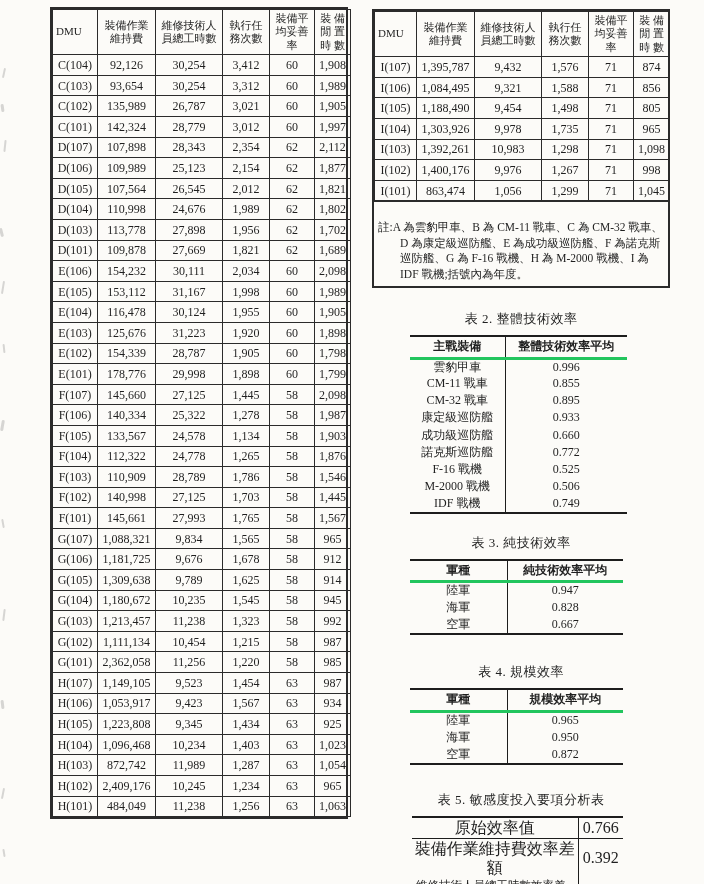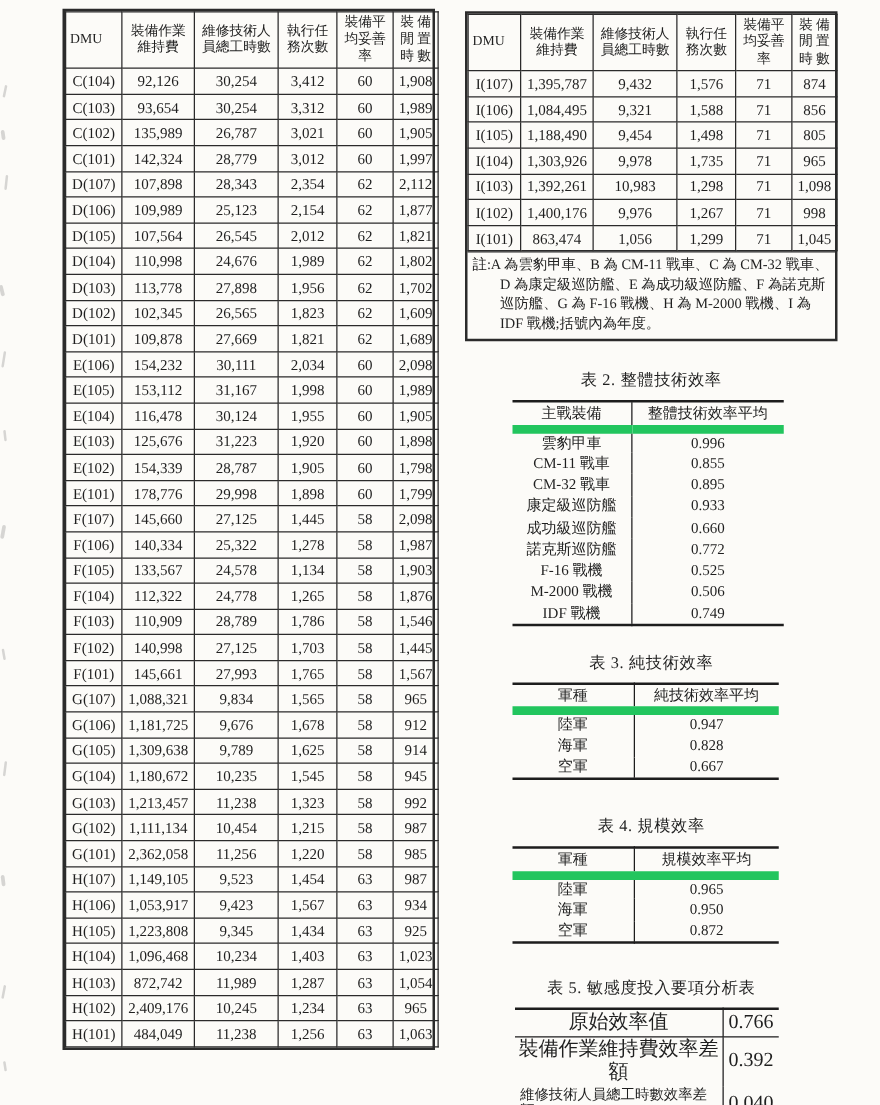--- a/index.html
+++ b/index.html
@@ -32,42 +32,42 @@
   table.grid th {
     font-weight: normal; font-size: 11px; line-height: 1.22;
     white-space: pre-line; padding: 2px 0; height: 40px;
   }
   table.grid td { font-size: 12px; line-height: 1; height: 20.6px; padding: 0; }
   table.grid th:first-child { text-align: left; padding-left: 3px; }
 
   .note {
     border-top: 1px solid #2b2b2b;
     font-size: 11.5px; line-height: 1.34;
-    padding: 3px 4px 4px 26px; text-indent: -22px;
+    padding: 18px 4px 4px 26px; text-indent: -22px;
     text-align: left;
   }
 
   
   .caption { text-align: center; font-size: 13px; letter-spacing: .5px; width: 100%; }
   .c2 { margin-top: 22px; }
   .c3 { margin-top: 20px; }
   .c4 { margin-top: 28px; }
   .c5 { margin-top: 26px; }
 
   
   table.rule {
     border-collapse: collapse; table-layout: fixed;
     border-top: 2px solid #1d1d1d; border-bottom: 2px solid #1d1d1d;
     margin-top: 7px;
   }
   table.rule th, table.rule td {
     font-weight: normal; font-size: 12px; text-align: center;
     vertical-align: middle; line-height: 1.15; padding: 1px 2px;
   }
-  table.rule thead th { border-bottom: 7px solid #22c55e; height: 22px; }
+  table.rule thead th { border-bottom: 3px solid #22c55e; height: 22px; font-weight: bold; }
   table.rule th:first-child, table.rule td:first-child { border-right: 1px solid #1d1d1d; }
   .t2 { margin-left: 38px; width: 217px; }
   .t2 tbody td { height: 17.2px; }
   .t3, .t4 { margin-left: 38px; width: 213px; }
   .t3 tbody td, .t4 tbody td { height: 17.5px; }
   .t5 { margin-left: 40px; width: 211px; }
   .t5 tbody td { height: 19px; font-size: 16px; }
   .t5 tbody tr:first-child td { border-bottom: 1px solid #1d1d1d; height: 18px; }
   .t5 tbody tr:last-child td:first-child { text-align: left; padding-left: 4px; font-size: 11.5px; }
 </style>
@@ -186,28 +186,20 @@
             </tr>
             <tr>
               <td>D(103)</td>
               <td>113,778</td>
               <td>27,898</td>
               <td>1,956</td>
               <td>62</td>
               <td>1,702</td>
             </tr>
             <tr>
-              <td>D(102)</td>
-              <td>102,345</td>
-              <td>26,565</td>
-              <td>1,823</td>
-              <td>62</td>
-              <td>1,609</td>
-            </tr>
-            <tr>
               <td>D(101)</td>
               <td>109,878</td>
               <td>27,669</td>
               <td>1,821</td>
               <td>62</td>
               <td>1,689</td>
             </tr>
             <tr>
               <td>E(106)</td>
               <td>154,232</td>

